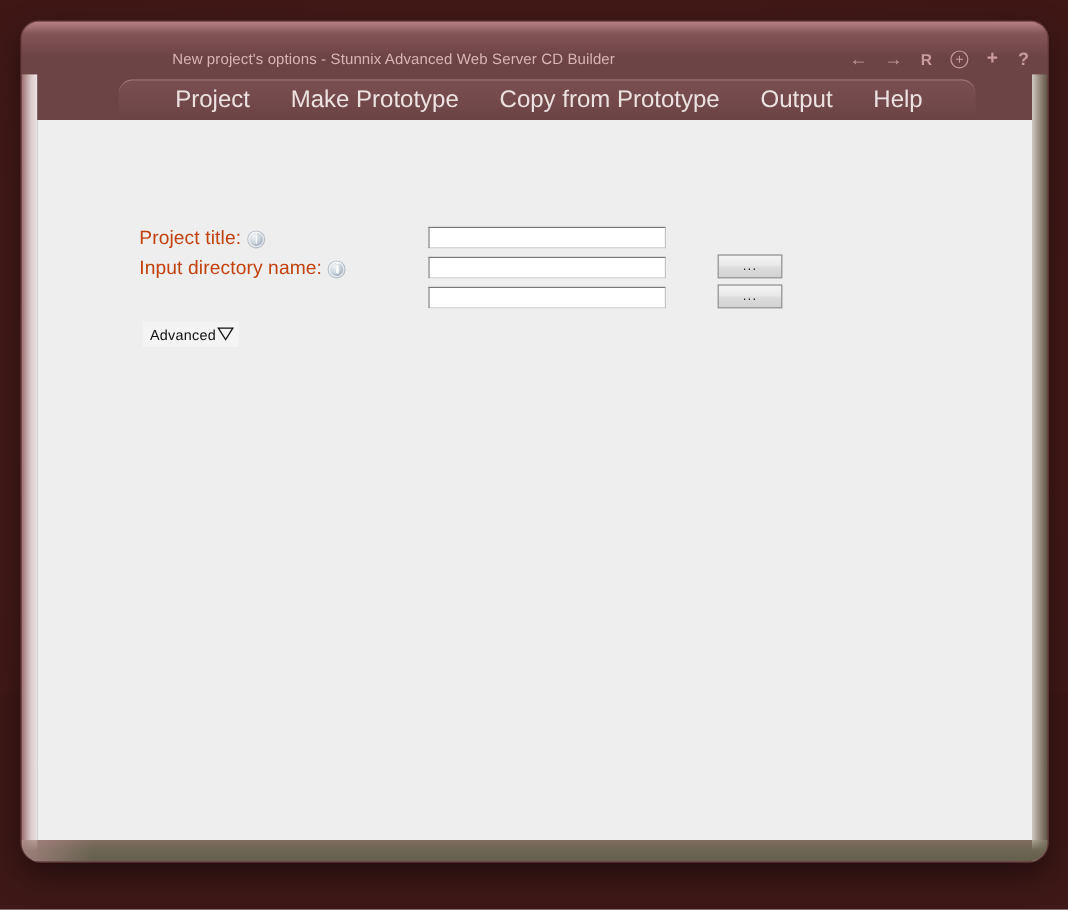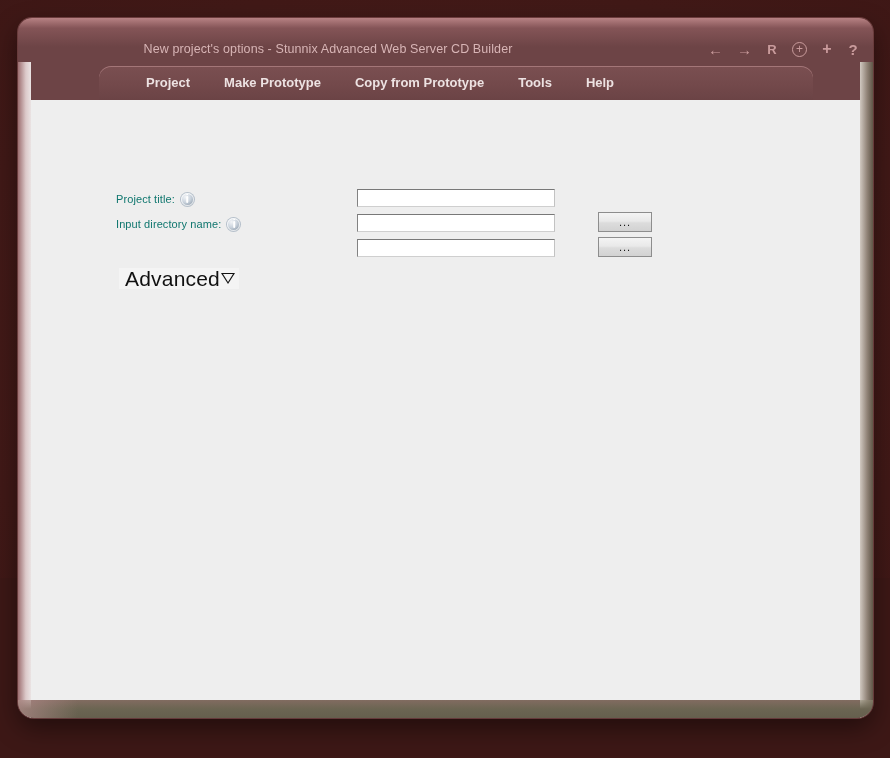--- a/index.html
+++ b/index.html
@@ -120,26 +120,25 @@
     background: linear-gradient(to bottom, #7a4f51 0%, #73494b 55%, #6b4345 100%);
     box-shadow: inset 0 1px 0 rgba(206,157,159,0.5);
     display: flex;
     align-items: center;
     z-index: 7;
     box-sizing: border-box;
     padding-left: 30px;
   }
   .menu-item {
     color: #ede2e2;
-    font-size: 13px;
+    font-size: 20px;
     padding: 0 17px;
     line-height: 34px;
     white-space: nowrap;
     cursor: default;
-    font-weight: bold;
   }
 
   
   #client {
     position: absolute;
     left: 13px;
     top: 82px;
     width: 829px;
     height: 600px;
     background: #eeeeee;
@@ -153,22 +152,22 @@
     width: 829px;
     height: 150px;
   }
   .form-row {
     position: absolute;
     height: 22px;
     display: flex;
     align-items: center;
   }
   .field-label {
-    font-size: 11px;
-    color: #0f766e;
+    font-size: 16px;
+    color: #c2410c;
     white-space: nowrap;
     letter-spacing: 0.1px;
   }
   .info-icon {
     display: inline-block;
     width: 13px;
     height: 13px;
     margin-left: 6px;
     border-radius: 50%;
     background: radial-gradient(circle at 35% 30%, #f2f4f7 0%, #c9d2dc 45%, #9aa7b5 75%, #7e8b99 100%);
@@ -239,21 +238,21 @@
     left: 88px;
     top: 168px;
     height: 21px;
     display: inline-flex;
     align-items: center;
     background: #f4f4f4;
     padding: 0 4px 0 6px;
     cursor: default;
   }
   #advanced-label {
-    font-size: 21px;
+    font-size: 12px;
     color: #111111;
     letter-spacing: 0.2px;
   }
   #advanced-caret {
     margin-left: 1px;
     width: 0; height: 0;
     border-left: 7px solid transparent;
     border-right: 7px solid transparent;
     border-top: 11px solid #111111;
     position: relative;
@@ -357,21 +356,21 @@
           <span class="title-btn circled">+</span>
           <span class="title-btn plus">+</span>
           <span class="title-btn qmark">?</span>
         </div>
     </div>
 
     <div id="menubar">
         <div class="menu-item">Project</div>
         <div class="menu-item">Make Prototype</div>
         <div class="menu-item">Copy from Prototype</div>
-        <div class="menu-item">Tools</div>
+        <div class="menu-item">Output</div>
         <div class="menu-item">Help</div>
       </div>
 
     <div id="client">
       <div id="form-area">
           <div class="form-row" style="left: 85px; top: 99px; transform: translateY(-50%);">
             <span class="field-label">Project title:</span>
             <span class="info-icon"></span>
           </div>
           <input type="text" class="text-input" placeholder="" style="left: 326px; top: 98px; transform: translateY(-50%);">

